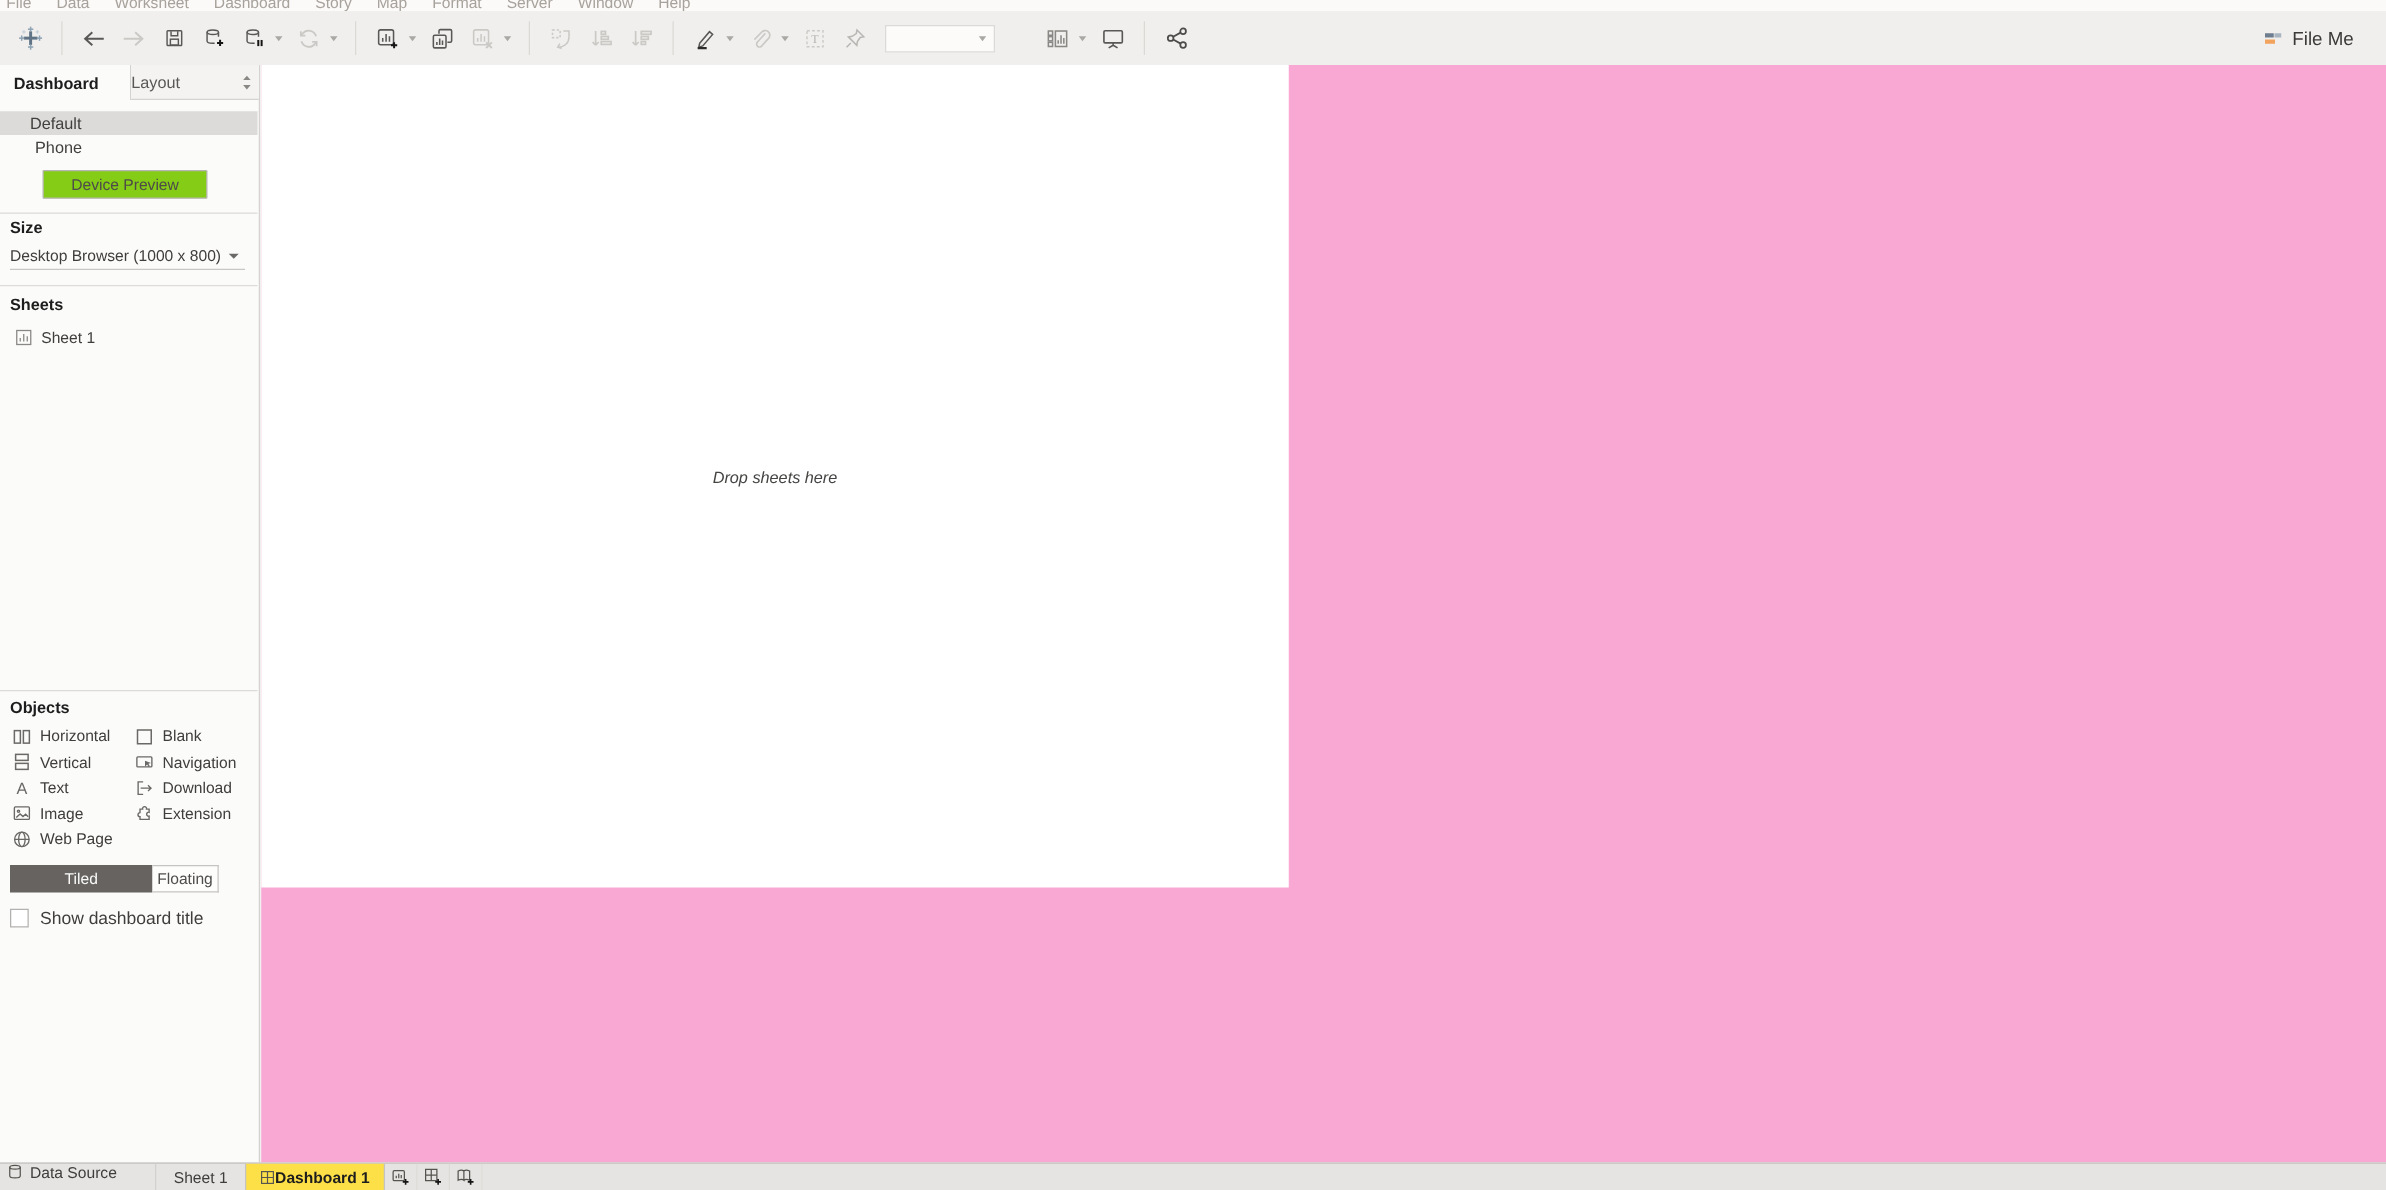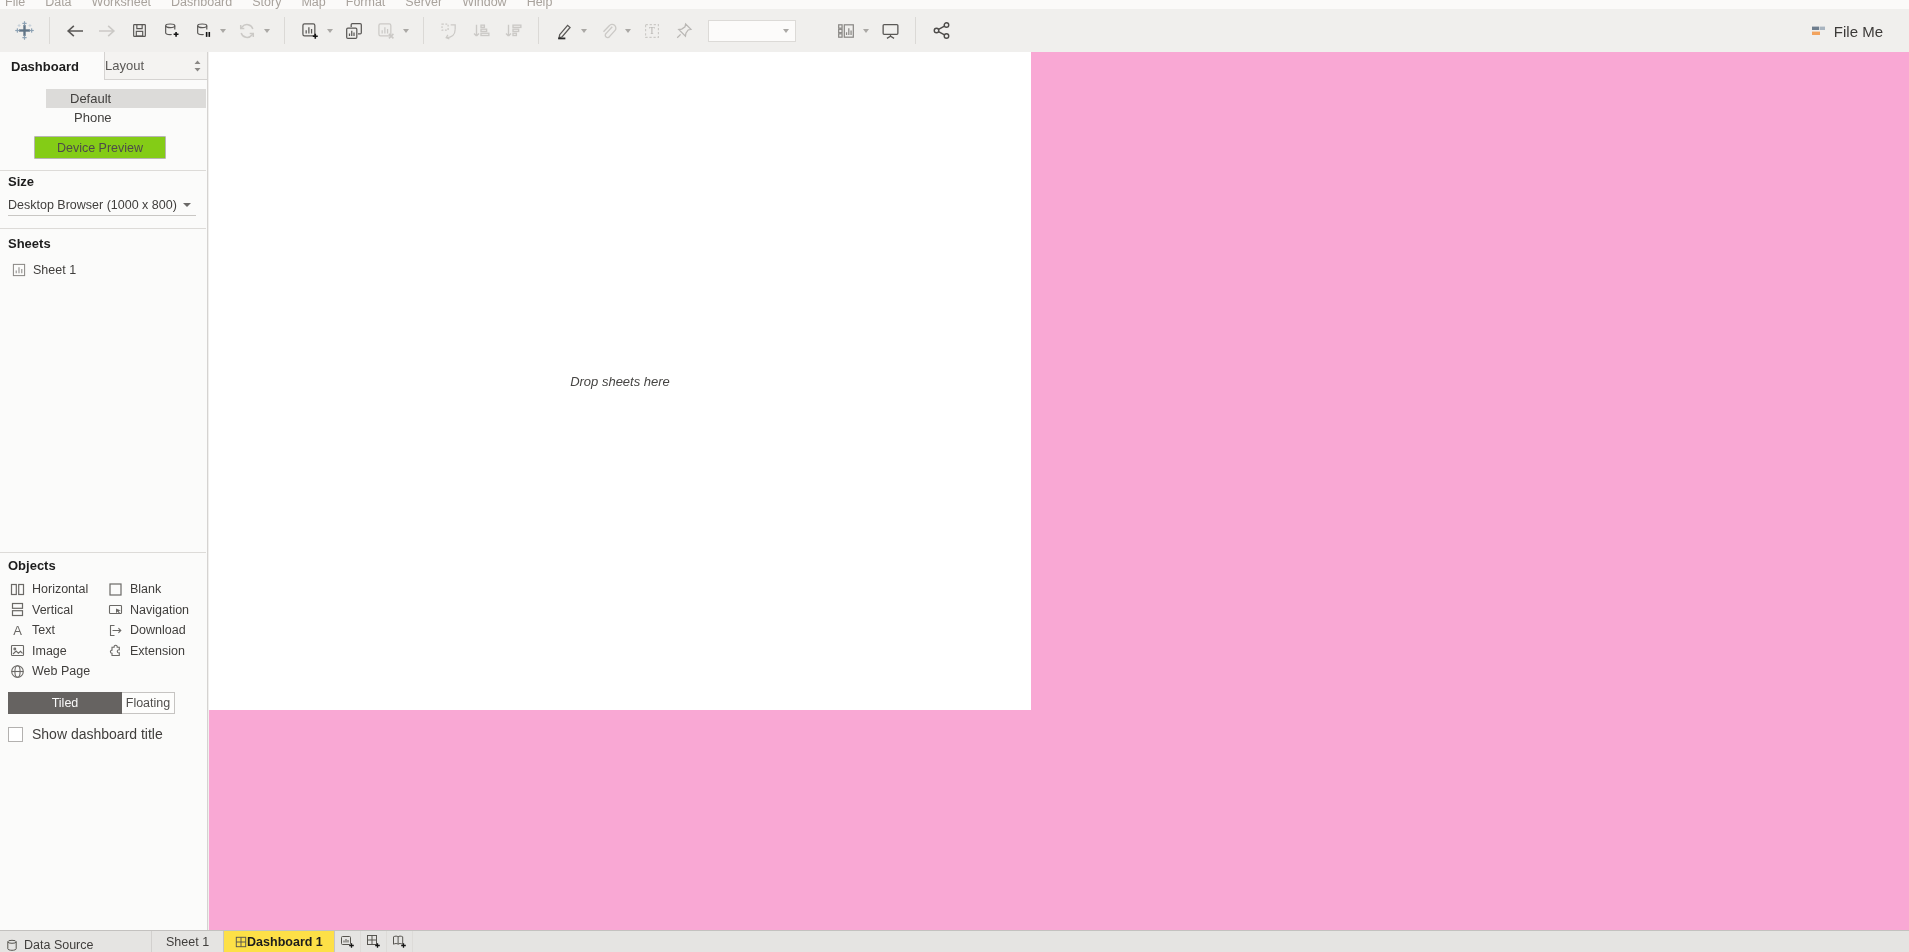--- a/index.html
+++ b/index.html
@@ -28,21 +28,21 @@
   
   .sidebar { position: absolute; top: 52px; left: 0; width: 208px; height: 878px;
     background: #fbfbfa; border-right: 1px solid #d5d3d1; }
   .pane-tabs { position: absolute; top: 0; left: 0; right: 0; height: 28px; display: flex; }
   .pane-tab-active { width: 105px; background: #fbfbfa; border-right: 1px solid #d5d3d1;
     font-weight: bold; font-size: 13px; color: #1d1d1d; display: flex; align-items: center; padding-left: 11px; }
   .pane-tab-inactive { flex: 1; background: #f4f3f1; border-bottom: 1px solid #d5d3d1;
     font-size: 13px; color: #5a5856; display: flex; align-items: center; position: relative; }
   .pane-collapse { position: absolute; right: 4px; top: 8px; }
 
-  .device-list { position: absolute; top: 37px; left: 0; right: 1px; margin-left: 46px; }
+  .device-list { position: absolute; top: 37px; left: 0; right: 1px; }
   .device-row { height: 19px; font-size: 13px; display: flex; align-items: center; padding-left: 24px; color: #42403e; }
   .device-row.selected { background: #dcdbd9; }
   .device-row.unselected { padding-left: 28px; }
   .device-preview-btn { position: absolute; top: 84px; left: 34px; width: 132px; height: 23px;
     background: #84cc16; border: 1px solid #b7b5b3; border-radius: 1px; font-size: 12.5px; color: #4e4b49;
     display: flex; align-items: center; justify-content: center; }
 
   .divider { position: absolute; left: 0; right: 1px; height: 1px; background: #dddbd8; }
   .section-heading { position: absolute; left: 8px; font-size: 13px; font-weight: bold; color: #1d1d1d; }
 
@@ -70,21 +70,21 @@
 
   
   .workspace { position: absolute; top: 52px; left: 209px; right: 0; height: 878px; background: #f9a8d4; }
   .canvas { position: absolute; left: 0; top: 0; width: 822px; height: 658px; background: #ffffff; }
   .drop-hint { position: absolute; left: 0; right: 0; top: 322px; text-align: center;
     font-size: 13px; font-style: italic; color: #454442; }
 
   
   .tabbar { position: absolute; left: 0; right: 0; top: 930px; height: 22px; background: #e5e4e2;
     border-top: 1px solid #c3c1bf; display: flex; align-items: stretch; }
-  .ds-tab { width: 152px; display: flex; align-items: flex-end; gap: 6px; padding-left: 6px;
+  .ds-tab { width: 125px; display: flex; align-items: flex-start; gap: 6px; padding-left: 6px;
     font-size: 12.5px; color: #403e3c; border-right: 1px solid #d2d0ce; }
   .sheet-tab { padding: 0 14px; display: flex; align-items: center; font-size: 12.5px; color: #403e3c; }
   .sheet-tab.active { background: #fde047; border-left: 1px solid #c6c4c2; border-right: 1px solid #c6c4c2;
     font-weight: bold; color: #1d1d1d; gap: 0; padding: 0 11px; }
   .new-btn { width: 26px; display: flex; align-items: center; justify-content: center; border-right: 1px solid #dddbd8; }
 </style>
 </head>
 <body>
 
 <div class="menubar">

